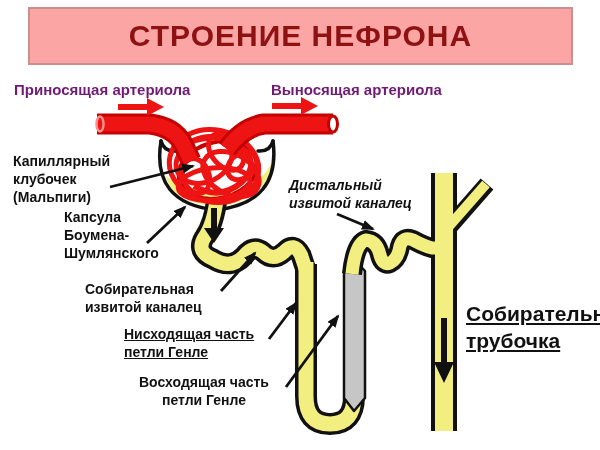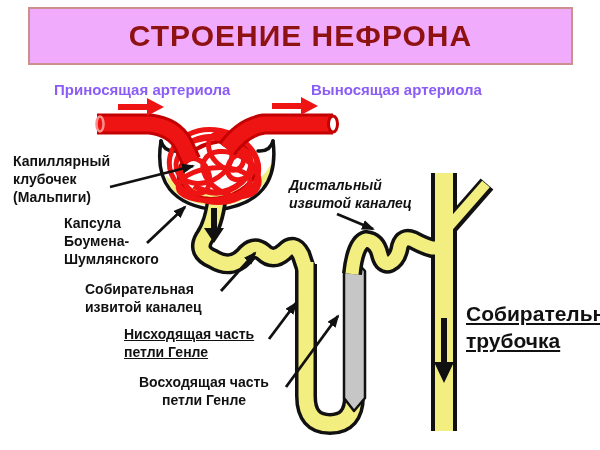--- a/index.html
+++ b/index.html
@@ -1,27 +1,27 @@
 <!DOCTYPE html>
 <html><head>
 <meta charset="utf-8">
 <style>
   html,body{margin:0;padding:0;}
   body{width:600px;height:450px;background:#ffffff;position:relative;overflow:hidden;
        font-family:"Liberation Sans",sans-serif;}
   .slide{position:absolute;inset:0;width:600px;height:450px;background:#ffffff;}
   .title-box{position:absolute;left:28px;top:7px;width:545px;height:58px;
-             border:2px solid #c9908e;background:#f0abfc;box-sizing:border-box;
+             border:2px solid #c9908e;background:#fca5a5;box-sizing:border-box;
              display:flex;align-items:center;justify-content:center;}
   .title-text{font-weight:bold;font-size:30px;letter-spacing:1px;color:#8e1212;
               white-space:nowrap;}
   .diagram-svg{position:absolute;left:0;top:0;width:600px;height:450px;}
   .label{position:absolute;font-weight:bold;font-size:14px;line-height:18px;
          color:#111111;white-space:pre-line;}
-  .label--red{color:#8b5cf6;font-size:15px;line-height:18px;white-space:nowrap;margin-left:40px;}
+  .label--red{color:#701a75;font-size:15px;line-height:18px;white-space:nowrap;}
   .label--big{font-size:21px;line-height:27px;text-decoration:underline;}
 </style>
 </head>
 <body>
 
 <div class="slide">
 
   <svg class="diagram-svg" viewBox="0 0 600 450">
     <defs>
       <marker id="ah" markerUnits="userSpaceOnUse" markerWidth="16" markerHeight="12" refX="11" refY="5" orient="auto">
@@ -94,21 +94,21 @@
 
   <div class="title-box">
     <span class="title-text">СТРОЕНИЕ НЕФРОНА</span>
   </div>
 
   <div class="label label--red" style="left:14px;top:81px;">Приносящая артериола</div>
   <div class="label" style="left:13px;top:152px;">Капиллярный
 клубочек
 (Мальпиги)</div>
   <div class="label label--red" style="left:271px;top:81px;">Выносящая артериола</div>
-  <div class="label" style="left:64px;top:214px;">Капсула
+  <div class="label" style="left:64px;top:208px;">Капсула
 Боумена-
 Шумлянского</div>
   <div class="label" style="left:289px;top:176px;font-style:italic;">Дистальный
 извитой каналец</div>
   <div class="label" style="left:85px;top:280px;">Собирательная
 извитой каналец</div>
   <div class="label" style="left:124px;top:325px;text-decoration:underline;">Нисходящая часть
 петли Генле</div>
   <div class="label" style="left:139px;top:373px;text-align:center;">Восходящая часть
 петли Генле</div>

